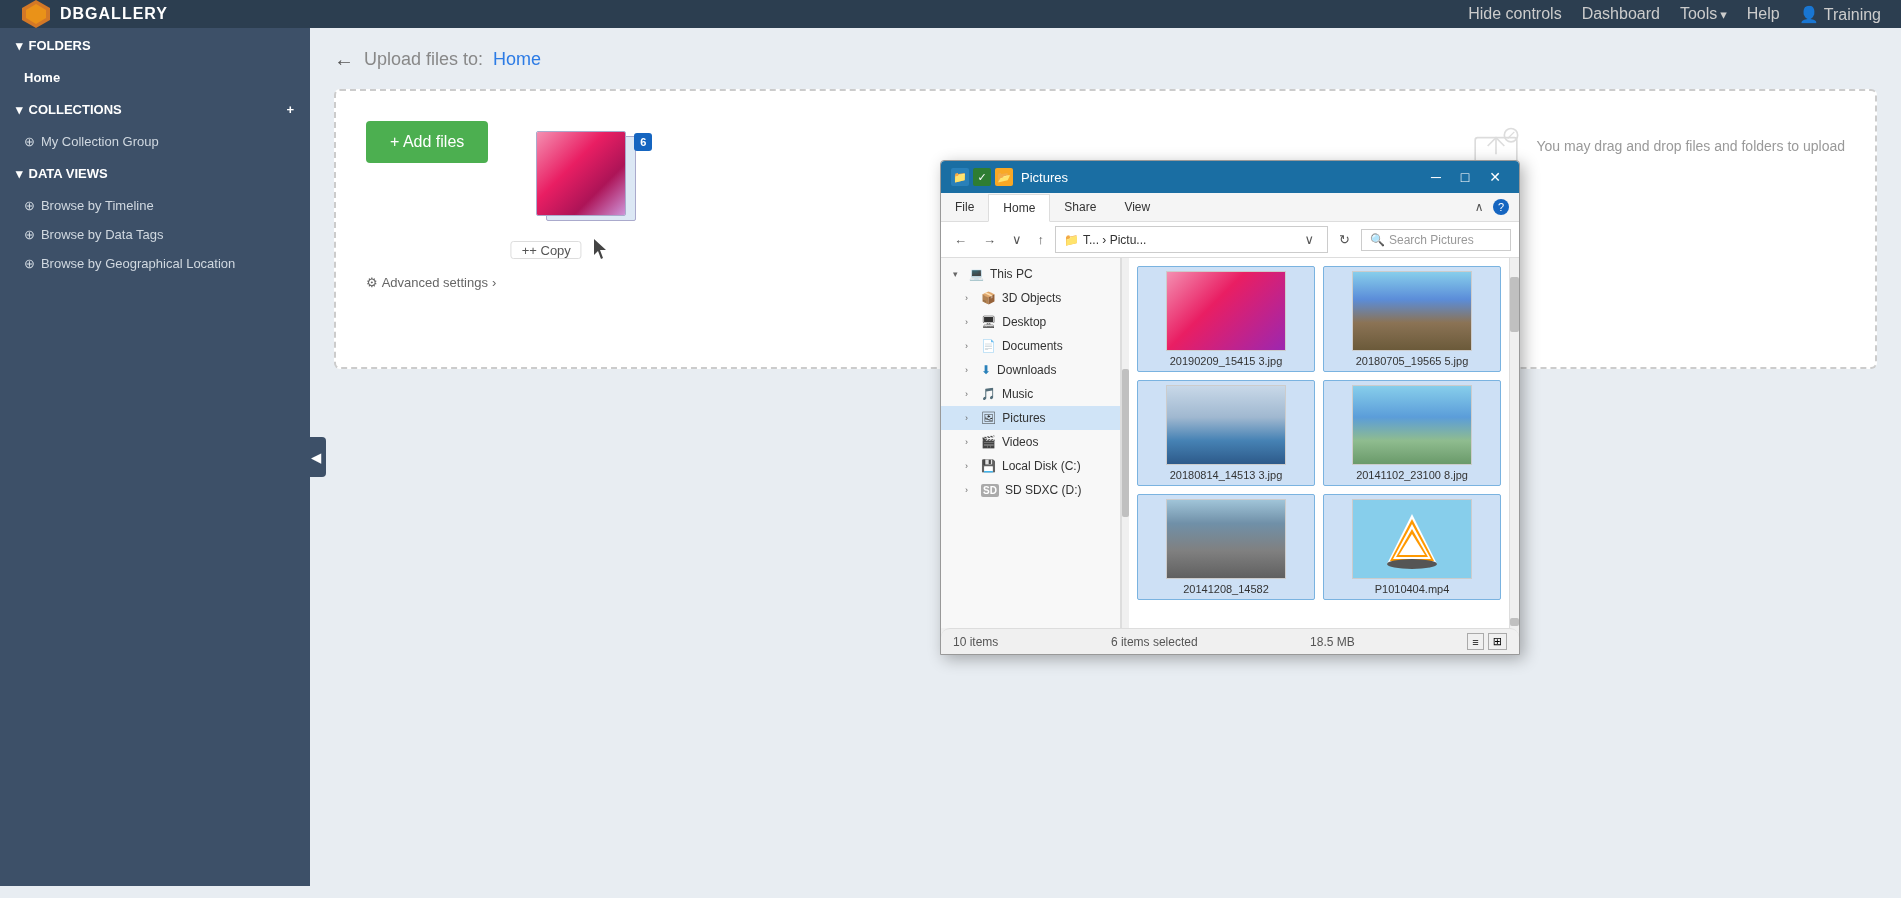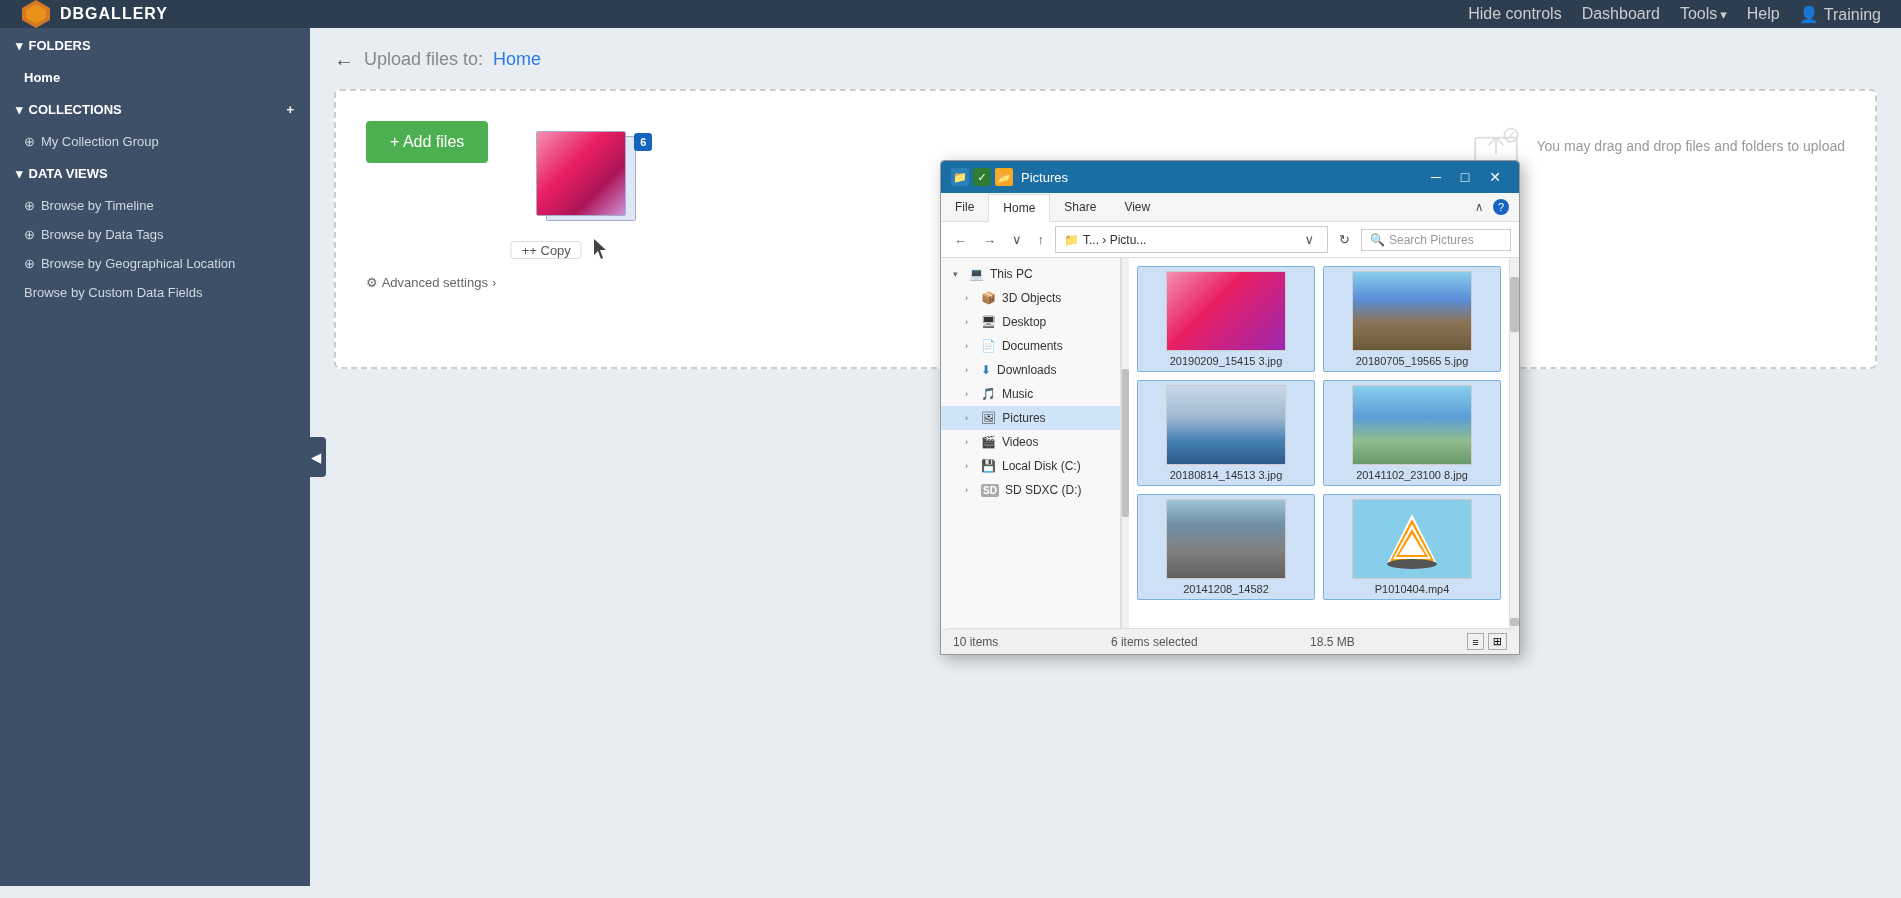--- a/index.html
+++ b/index.html
@@ -542,23 +542,20 @@
       <span>Browse by Timeline</span>
     </div>
     <div class="sidebar-item">
       <span>⊕</span>
       <span>Browse by Data Tags</span>
     </div>
     <div class="sidebar-item">
       <span>⊕</span>
       <span>Browse by Geographical Location</span>
     </div>
-    <div class="sidebar-item">
-      <span>Browse by Custom Data Fields</span>
-    </div>
   </aside>
 
   <main class="main-content">
 
     <div class="upload-header">
       <button class="back-arrow">←</button>
       <div class="upload-title">
         <span>Upload files to:</span>&nbsp;
         <span class="home-link">Home</span>
       </div>

